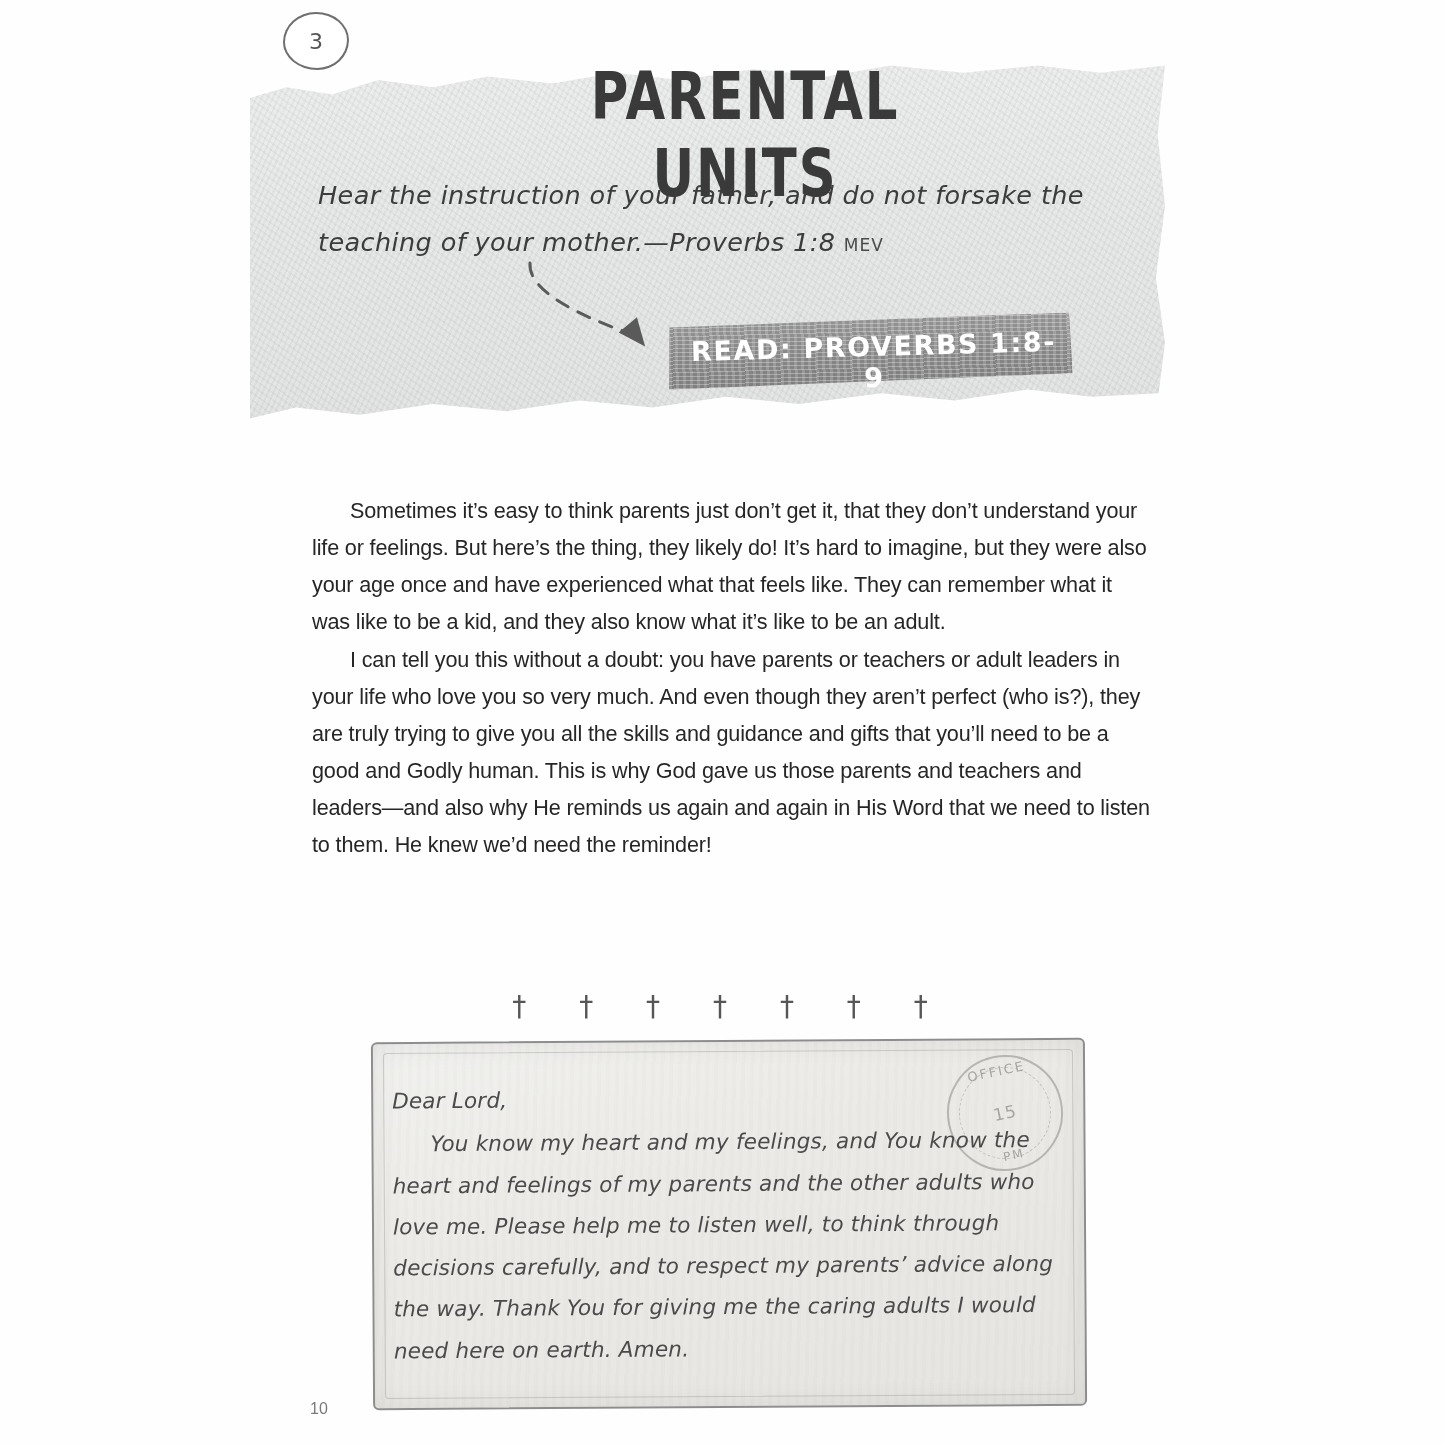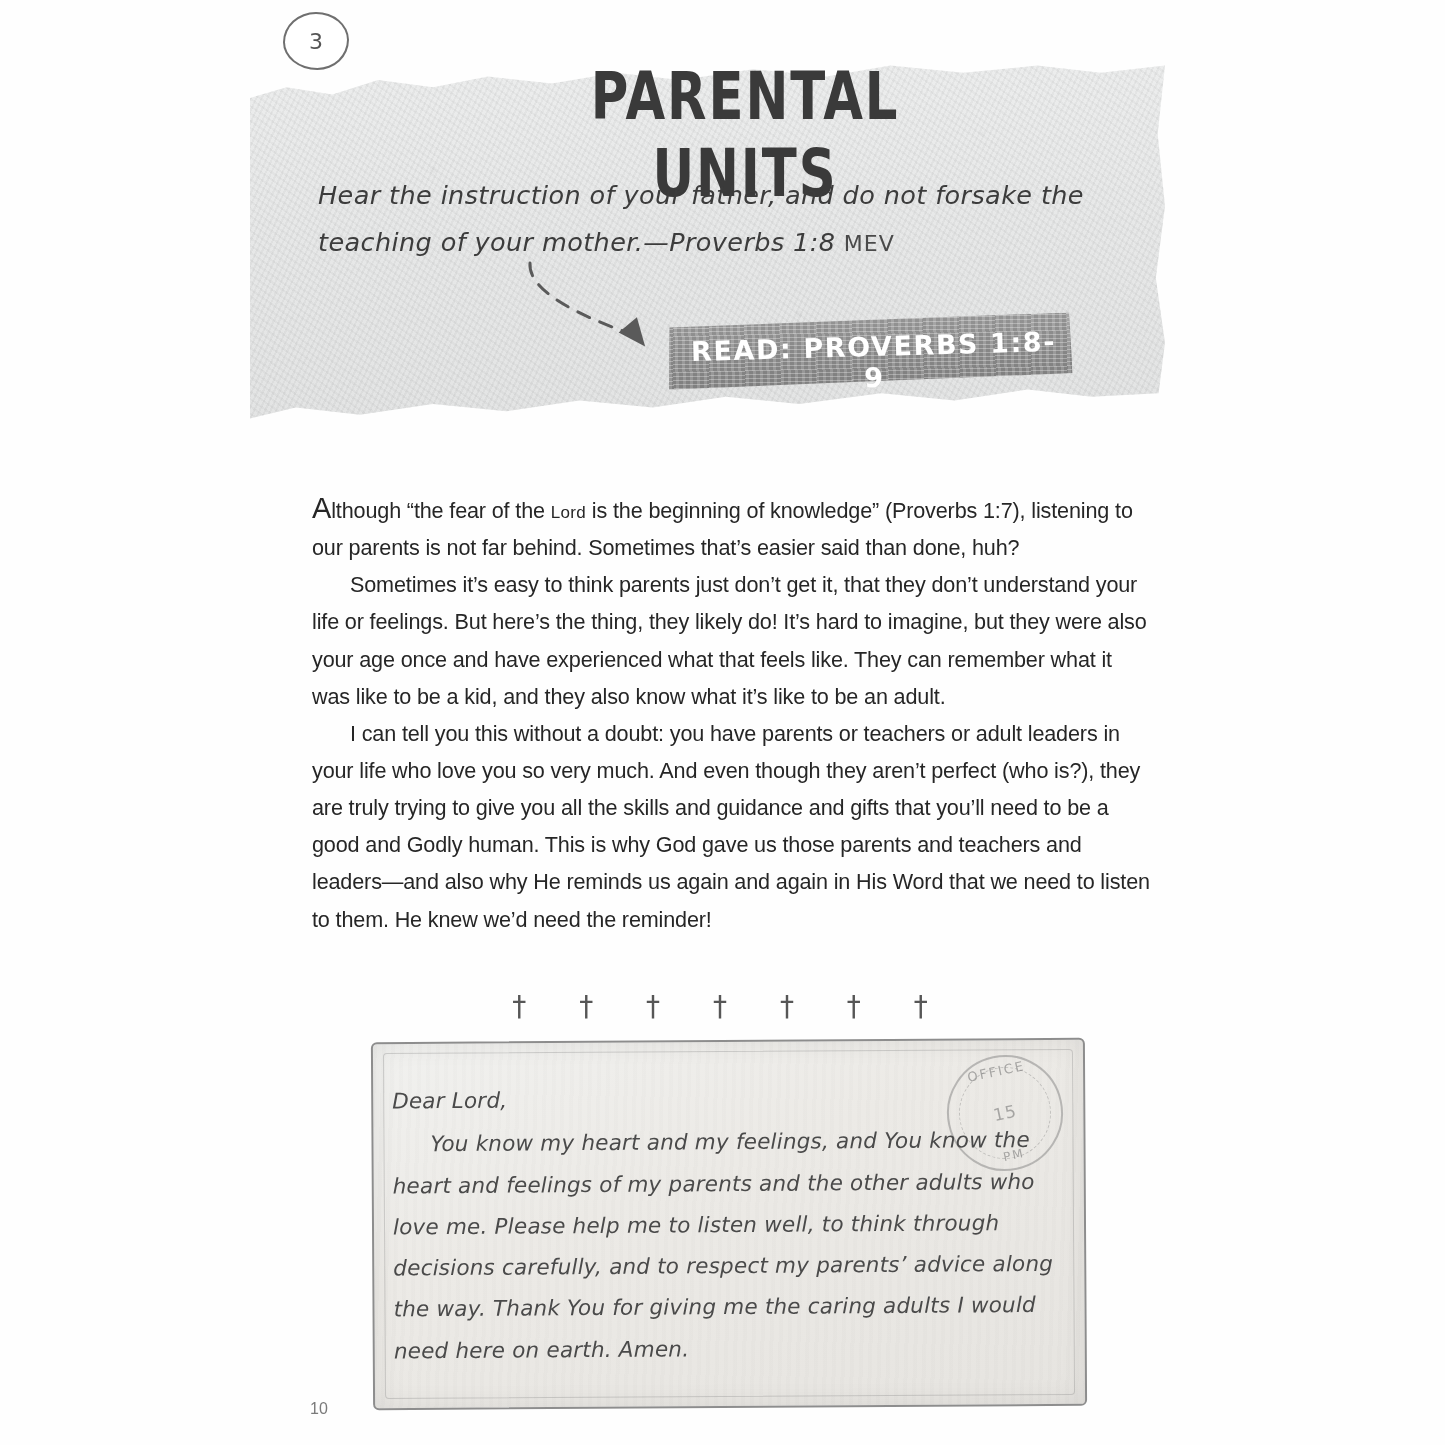--- a/index.html
+++ b/index.html
@@ -91,21 +91,21 @@
     top: 172px;
     width: 840px;
     font-family: "DejaVu Sans", sans-serif;
     font-style: italic;
     font-size: 25.5px;
     line-height: 1.85;
     color: #3c3c3c;
     letter-spacing: 0.4px;
   }
   .verse .ref-ver {
-    font-size: 22px;
+    font-size: 17px;
     font-style: normal;
     letter-spacing: 1px;
     color: #4a4a4a;
   }
 
   
   .arrow {
     position: absolute;
     left: 520px;
     top: 255px;
@@ -270,21 +270,20 @@
 
   <svg class="arrow" viewBox="0 0 180 120">
     <path d="M10,8 C8,30 40,55 120,82" fill="none" stroke="#5a5a5a" stroke-width="3" stroke-dasharray="13 11" stroke-linecap="round"></path>
     <path d="M108,66 L129,88 L99,88 Z" fill="#5a5a5a" transform="rotate(28 120 82)"></path>
   </svg>
 
   <div class="read-banner"></div>
   <div class="read-banner-text">READ: PROVERBS 1:8-9</div>
 
   <div class="body-copy">
-    <p class="first"><span class="dropcap">A</span><span>lthough “the fear of the </span><span class="smallcaps">Lord</span><span> is the beginning of knowledge” (Proverbs 1:7), listening to our parents is not far behind. Sometimes that’s easier said than done, huh?</span></p>
     <p>Sometimes it’s easy to think parents just don’t get it, that they don’t understand your life or feelings. But here’s the thing, they likely do! It’s hard to imagine, but they were also your age once and have experienced what that feels like. They can remember what it was like to be a kid, and they also know what it’s like to be an adult.</p>
     <p>I can tell you this without a doubt: you have parents or teachers or adult leaders in your life who love you so very much. And even though they aren’t perfect (who is?), they are truly trying to give you all the skills and guidance and gifts that you’ll need to be a good and Godly human. This is why God gave us those parents and teachers and leaders—and also why He reminds us again and again in His Word that we need to listen to them. He knew we’d need the reminder!</p>
   </div>
 
   <div class="divider">† † † † † † †</div>
 
   <div class="postcard"></div>
 
   <div class="postmark">
     <div class="pm-top">OFFICE</div>

